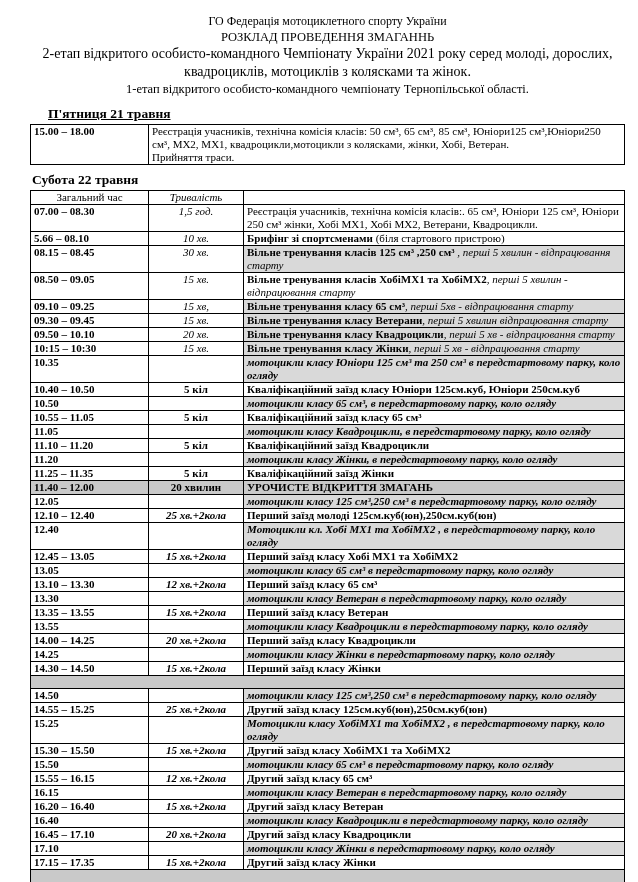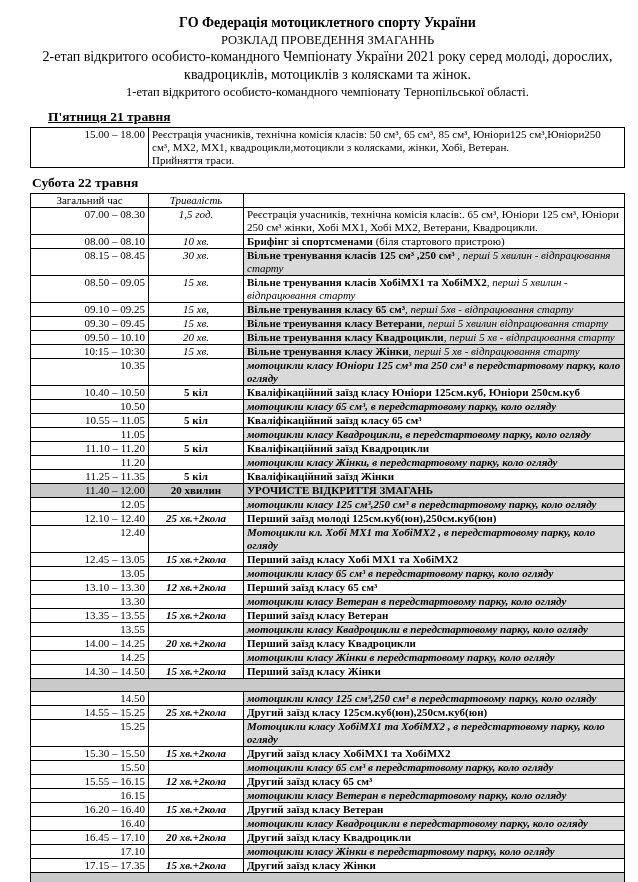--- a/index.html
+++ b/index.html
@@ -3,32 +3,32 @@
 <meta charset="utf-8">
 <style>
   html,body{margin:0;padding:0;background:#fff;}
   .page{
     width:638px;height:882px;background:#ffffff;overflow:hidden;
     font-family:"Liberation Serif","DejaVu Serif",serif;color:#000;
     box-sizing:border-box;padding-top:14px;
   }
   .content{margin-left:30px;width:595px;}
   .doc-header{text-align:center;line-height:1.28;}
-  .doc-header .t1{font-weight:bold;font-size:14px;}
+  .doc-header .t1{font-weight:normal;font-size:12px;}
   .doc-header .t2{font-size:12.5px;}
   .doc-header .t3{font-size:14px;}
   .doc-header .t4{font-size:12.5px;}
   .day-heading{font-weight:bold;font-size:13.5px;}
   .fri-heading{margin:9px 0 2px 18px;text-decoration:underline;}
   .sat-heading{margin:7px 0 2px 2px;}
   table{border-collapse:collapse;width:595px;table-layout:fixed;font-size:11px;line-height:13px;}
   td{border:1px solid #000;padding:0 3px;vertical-align:top;}
   col.c-time{width:118px;}
   col.c-dur{width:95px;}
-  .time-cell{text-align:right;font-weight:normal;margin-top:48px;}
+  .time-cell{text-align:left;font-weight:bold;margin-top:48px;}
   .dur-cell{text-align:center;}
   .dur-cell.i{font-style:italic;}
   .dur-cell.b{font-weight:bold;}
   .dur-cell.bi{font-weight:bold;font-style:italic;}
   .desc-cell{text-align:left;}
   .desc-cell.shade{background:#d9d9d9;}
   .shade-row td{background:#c9c9c9;}
   .sep-row td{background:#c9c9c9;height:12px;}
   .b{font-weight:bold;}
   .i{font-style:italic;}
@@ -81,21 +81,21 @@
           <td class="hdr-time">Загальний час</td>
           <td class="hdr-dur">Тривалість</td>
           <td></td>
         </tr>
       <tr>
             <td class="time-cell">07.00 – 08.30</td>
             <td class="dur-cell i">1,5 год.</td>
             <td class="desc-cell"><span class="p">Реєстрація учасників, технічна комісія класів:. 65 см³, Юніори 125 см³, Юніори 250 см³ жінки, Хобі МХ1, Хобі МХ2,  Ветерани, Квадроцикли.</span></td>
           </tr>
           <tr>
-            <td class="time-cell">08.00 – 08.10</td>
+            <td class="time-cell">5.66 – 08.10</td>
             <td class="dur-cell i">10 хв.</td>
             <td class="desc-cell"><span class="b">Брифінг зі спортсменами </span><span class="p">(біля стартового пристрою)</span></td>
           </tr>
           <tr>
             <td class="time-cell">08.15 – 08.45</td>
             <td class="dur-cell i">30 хв.</td>
             <td class="desc-cell shade"><span class="b">Вільне тренування  класів 125 см³ ,250 см³ </span><span class="i">, перші 5 хвилин - відпрацювання старту</span></td>
           </tr>
           <tr>
             <td class="time-cell">08.50 – 09.05</td>

